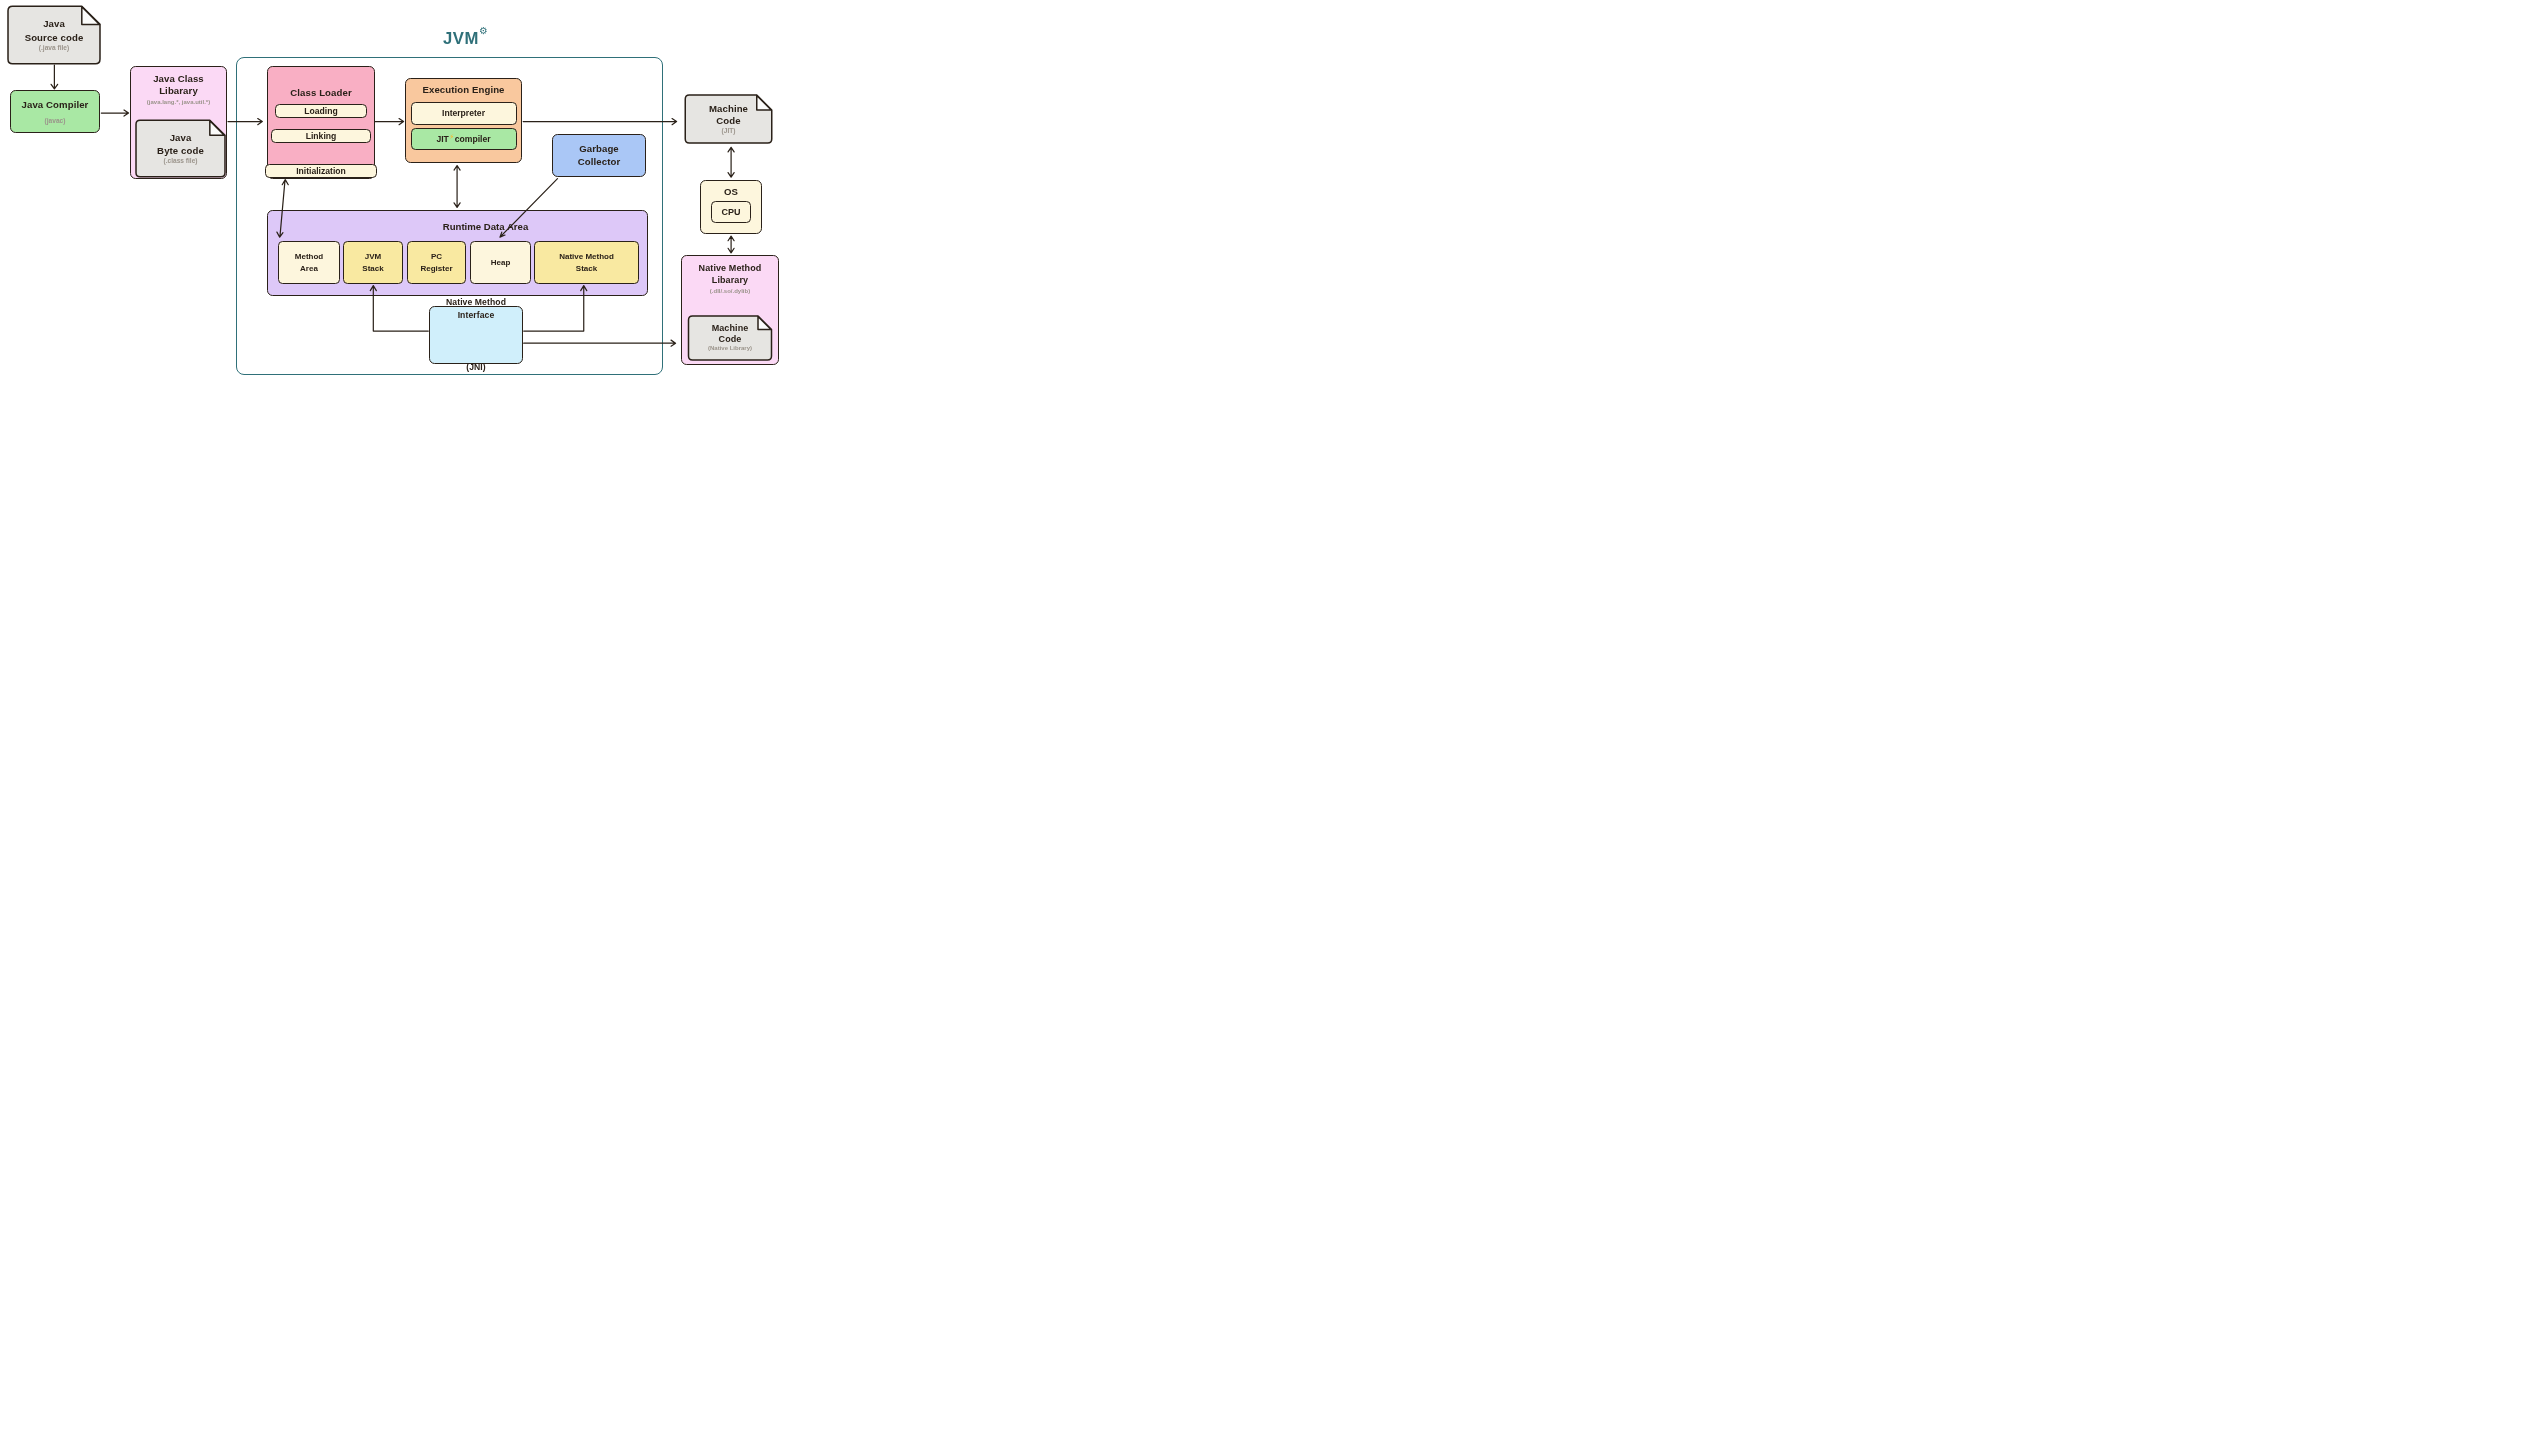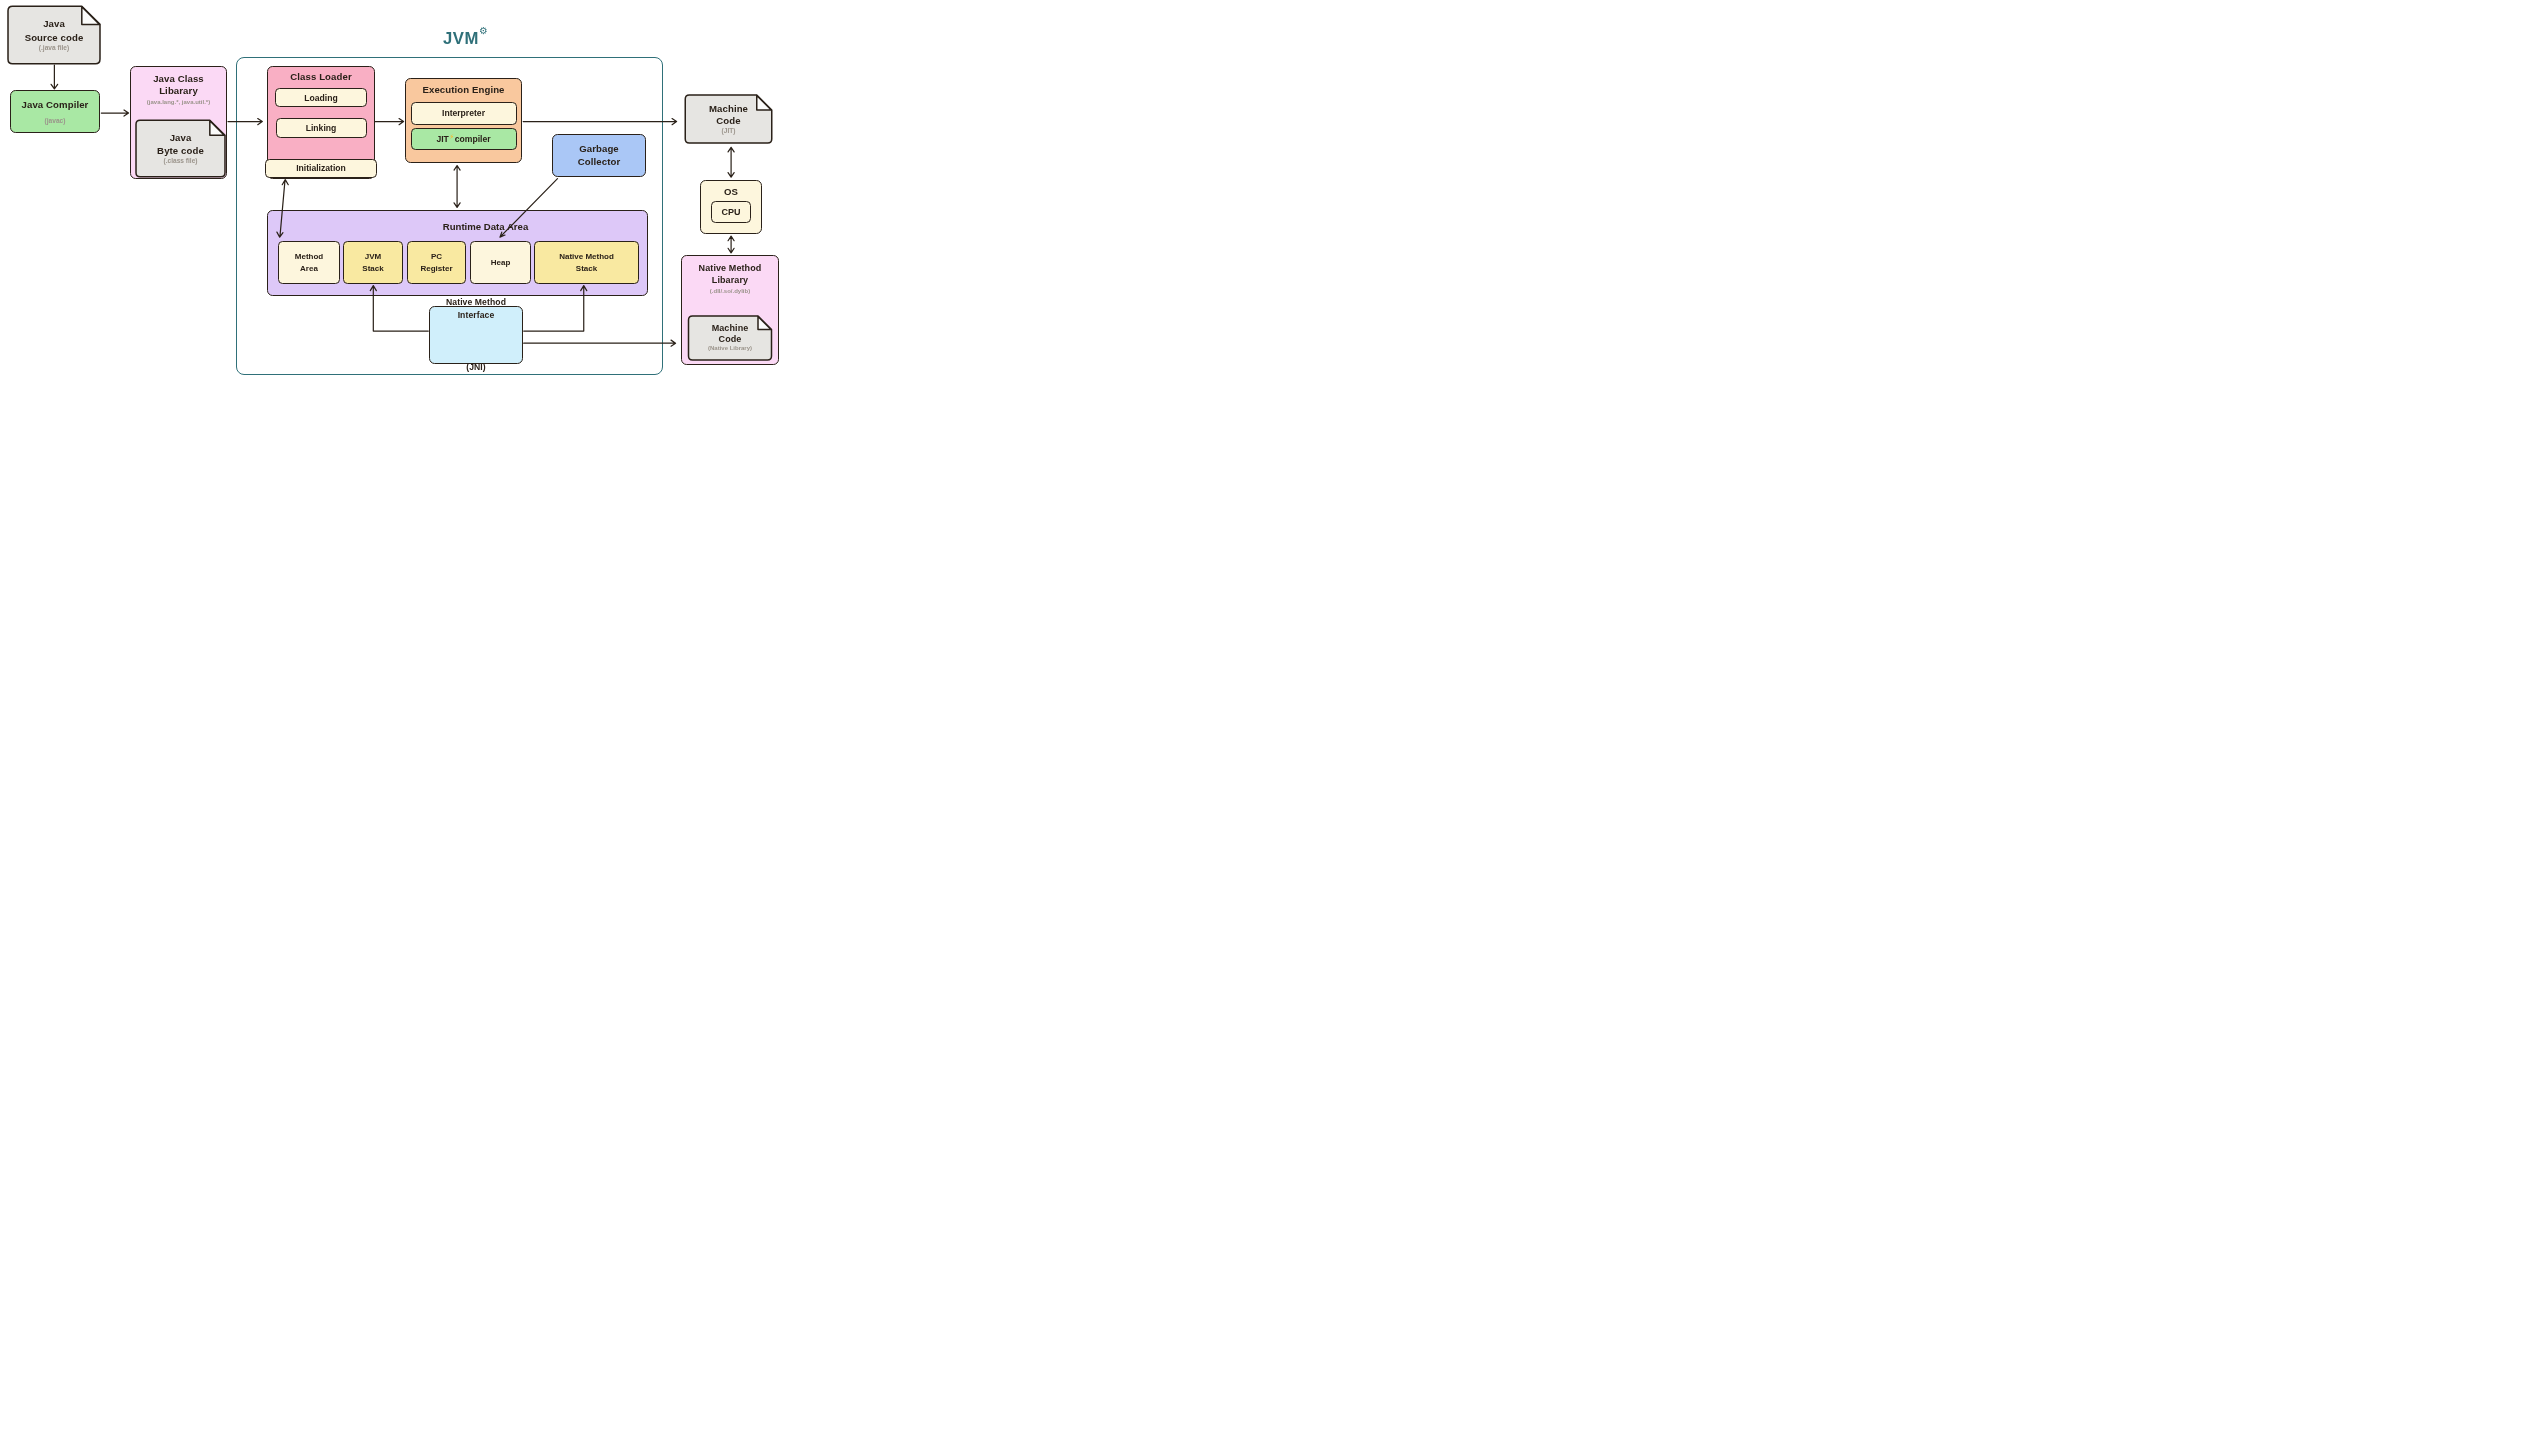--- a/index.html
+++ b/index.html
@@ -104,26 +104,26 @@
       <path d="M10 2 H148 L178 32 V106 Q178 114 170 114 H10 Q2 114 2 106 V10 Q2 2 10 2 Z" fill="#e6e5e2" stroke="#2a2119" stroke-width="3" stroke-linejoin="round"></path>
       <path d="M148 3 V32 H177 Z" fill="#fbfbfa" stroke="#2a2119" stroke-width="3" stroke-linejoin="round"></path>
     </svg>
     <div class="doc-content">
       <div class="big">Java</div>
       <div class="big">Byte code</div>
       <div class="sub">(.class file)</div>
     </div>
   </div>
 
-  <div class="node" style="left:267px;top:66px;width:108px;height:113px;background:var(--pink);justify-content:flex-start;padding-top:3px;">
+  <div class="node" style="left:267px;top:66px;width:108px;height:113px;background:var(--pink);justify-content:flex-start;padding-top:19px;">
     <div class="big">Class Loader</div>
     <div class="subbox" style="width:92px;height:23px;margin-top:5px;">
       <span>Loading</span>
     </div>
-    <div class="subbox" style="width:91px;height:23px;margin-top:11px;">
+    <div class="subbox" style="width:100px;height:23px;margin-top:11px;">
       <span>Linking</span>
     </div>
     <div class="subbox" style="width:112px;height:23px;margin-top:21px;">
       <span>Initialization</span>
     </div>
   </div>
 
   <div class="node" style="left:405px;top:78px;width:117px;height:85px;background:var(--peach);justify-content:flex-start;padding-top:4px;">
     <div class="big">Execution Engine</div>
     <div class="subbox" style="width:106px;height:23px;margin-top:5.6px;">

